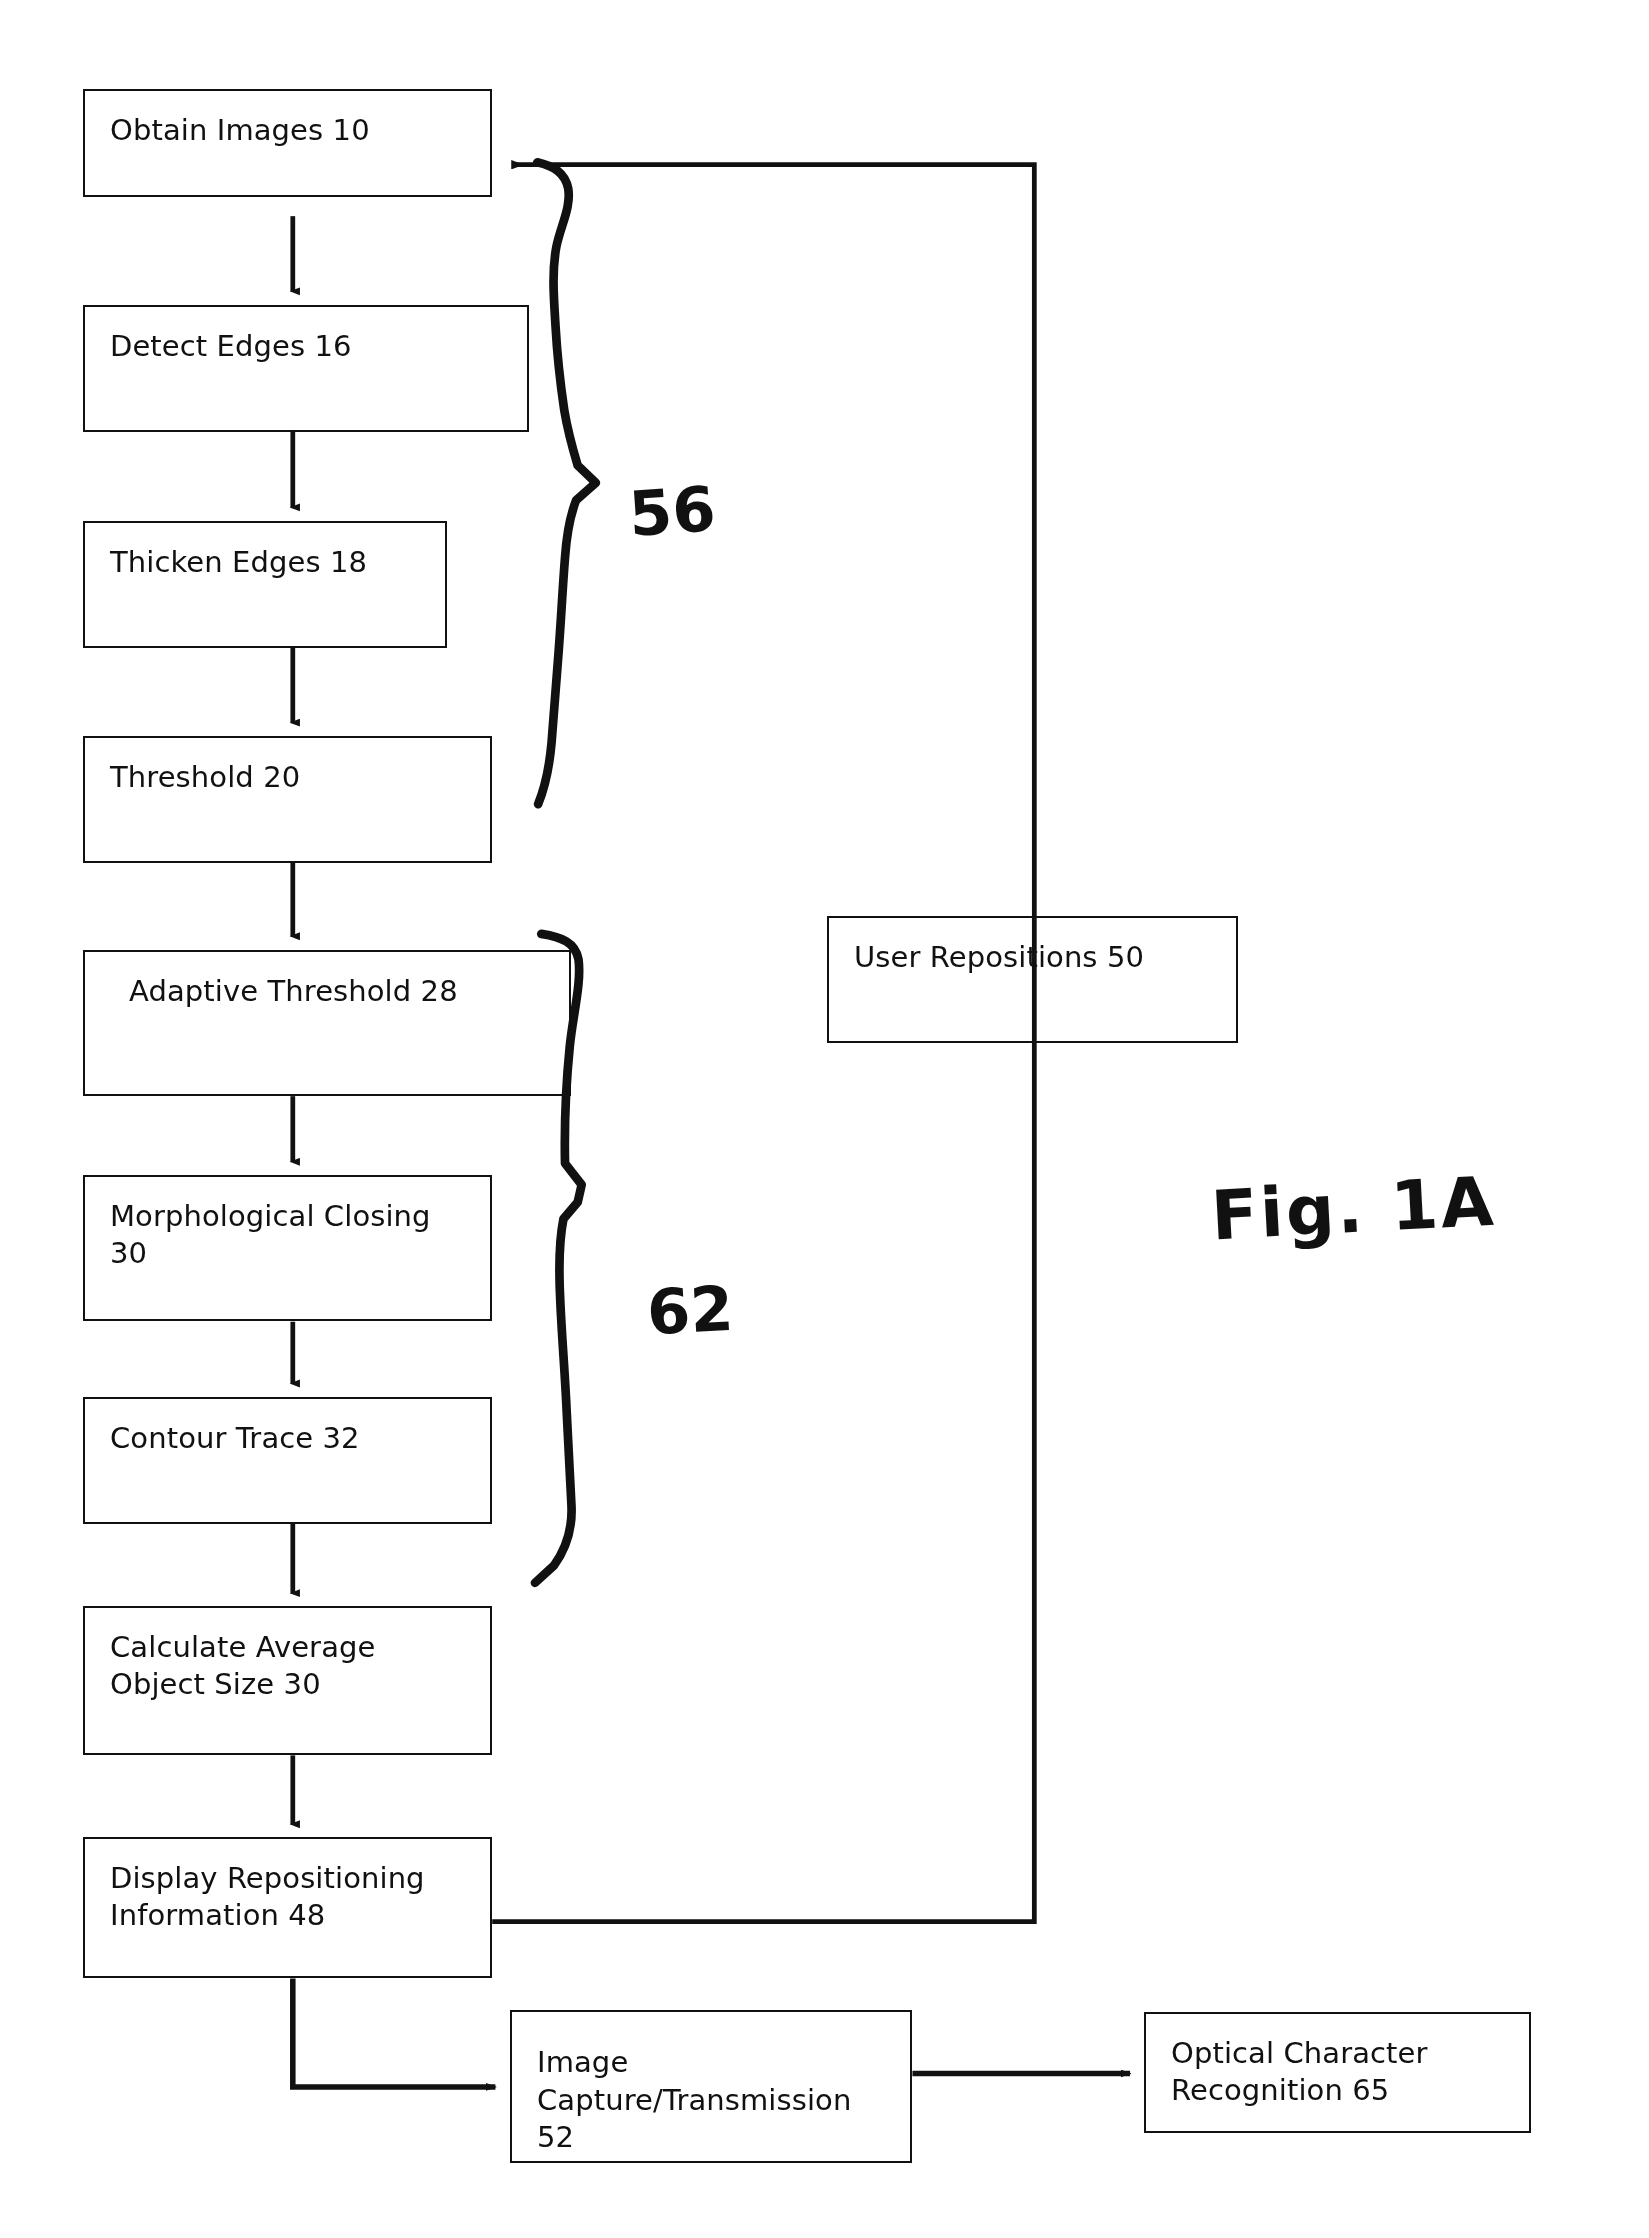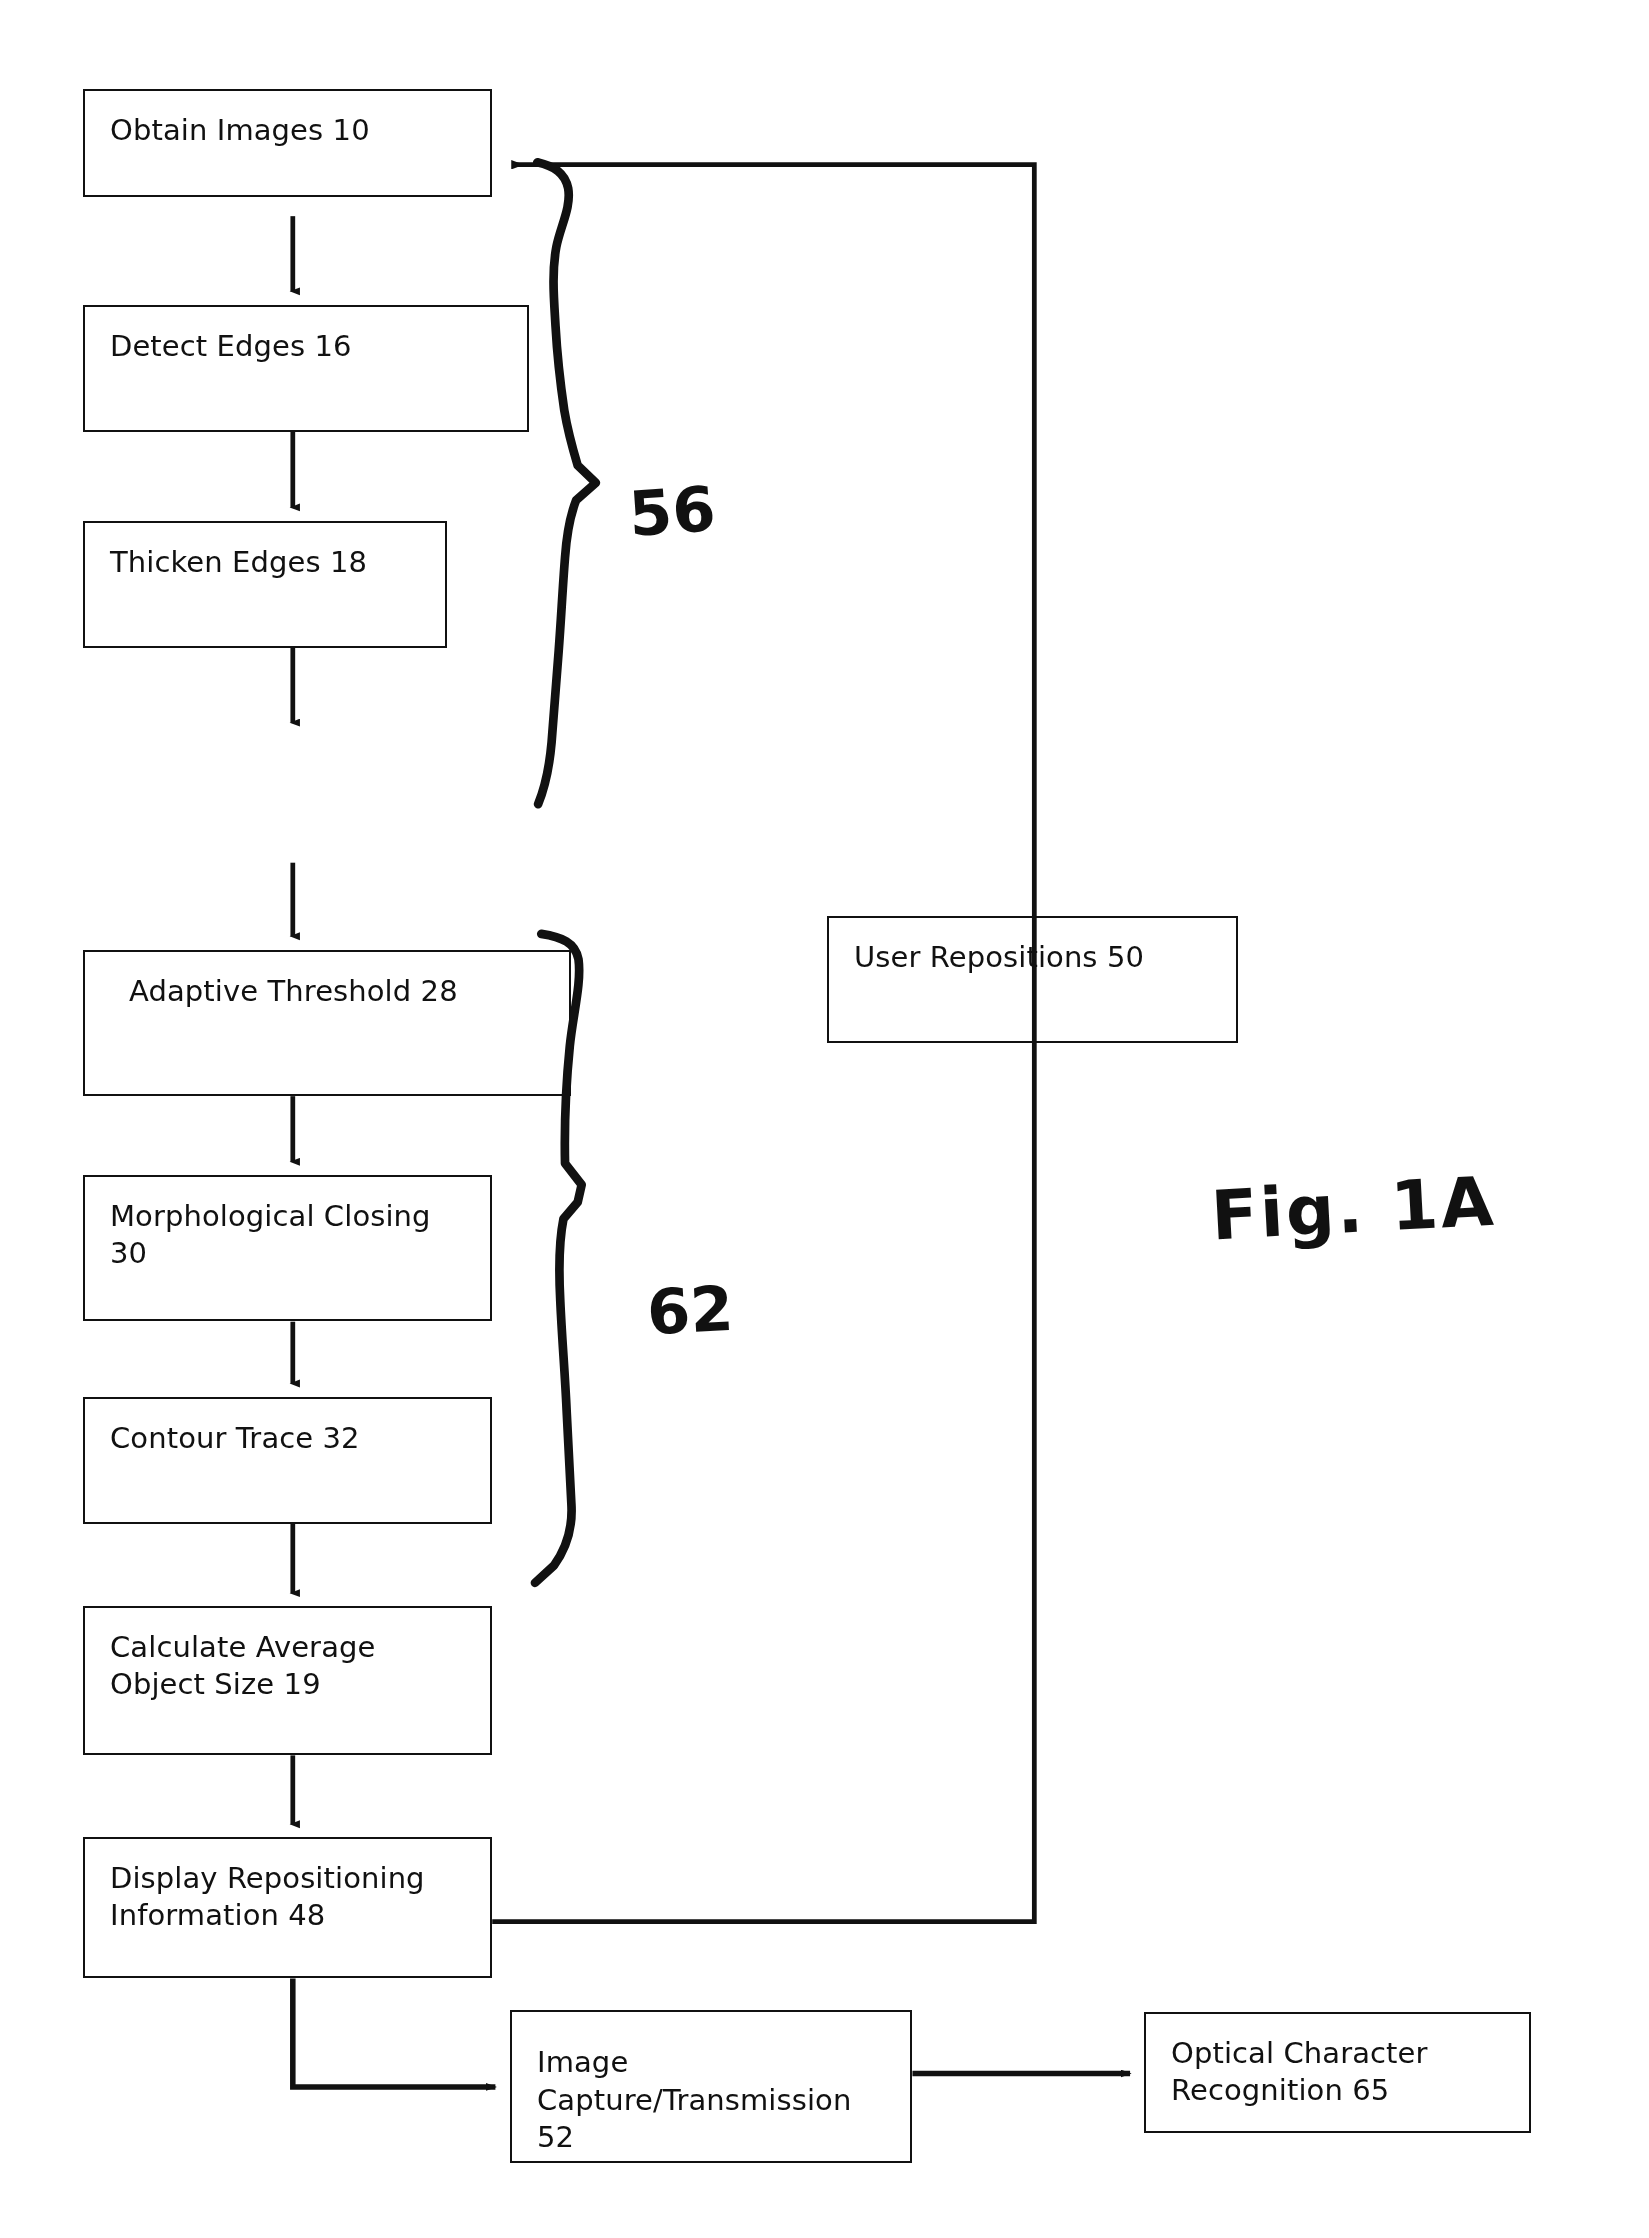--- a/index.html
+++ b/index.html
@@ -69,30 +69,31 @@
 <body>
 
 <div id="sheet">
 
   <div class="fc-box" style="left:83px; top:89px; width:409px; height:108px;">Obtain Images 10</div>
 
   <div class="fc-box" style="left:83px; top:305px; width:446px; height:127px;">Detect Edges 16</div>
 
   <div class="fc-box" style="left:83px; top:521px; width:364px; height:127px;">Thicken Edges 18</div>
 
+  <div class="fc-box" style="left:83px; top:736px; width:409px; height:127px;">Threshold 20</div>
 
   <div class="fc-box" style="left:83px; top:950px; width:488px; height:146px;padding-left:44px;">Adaptive Threshold 28</div>
 
   <div class="fc-box" style="left:83px; top:1175px; width:409px; height:146px;">Morphological Closing
 30</div>
 
   <div class="fc-box" style="left:83px; top:1397px; width:409px; height:127px;">Contour Trace 32</div>
 
   <div class="fc-box" style="left:83px; top:1606px; width:409px; height:149px;">Calculate Average
-Object Size 19</div>
+Object Size 30</div>
 
   <div class="fc-box" style="left:83px; top:1837px; width:409px; height:141px;">Display Repositioning
 Information 48</div>
 
   <div class="fc-box" style="left:827px; top:916px; width:411px; height:127px;">User Repositions 50</div>
 
   <div class="fc-box" style="left:510px; top:2010px; width:402px; height:153px; padding-top:32px;">Image
 Capture/Transmission
 52</div>
 

